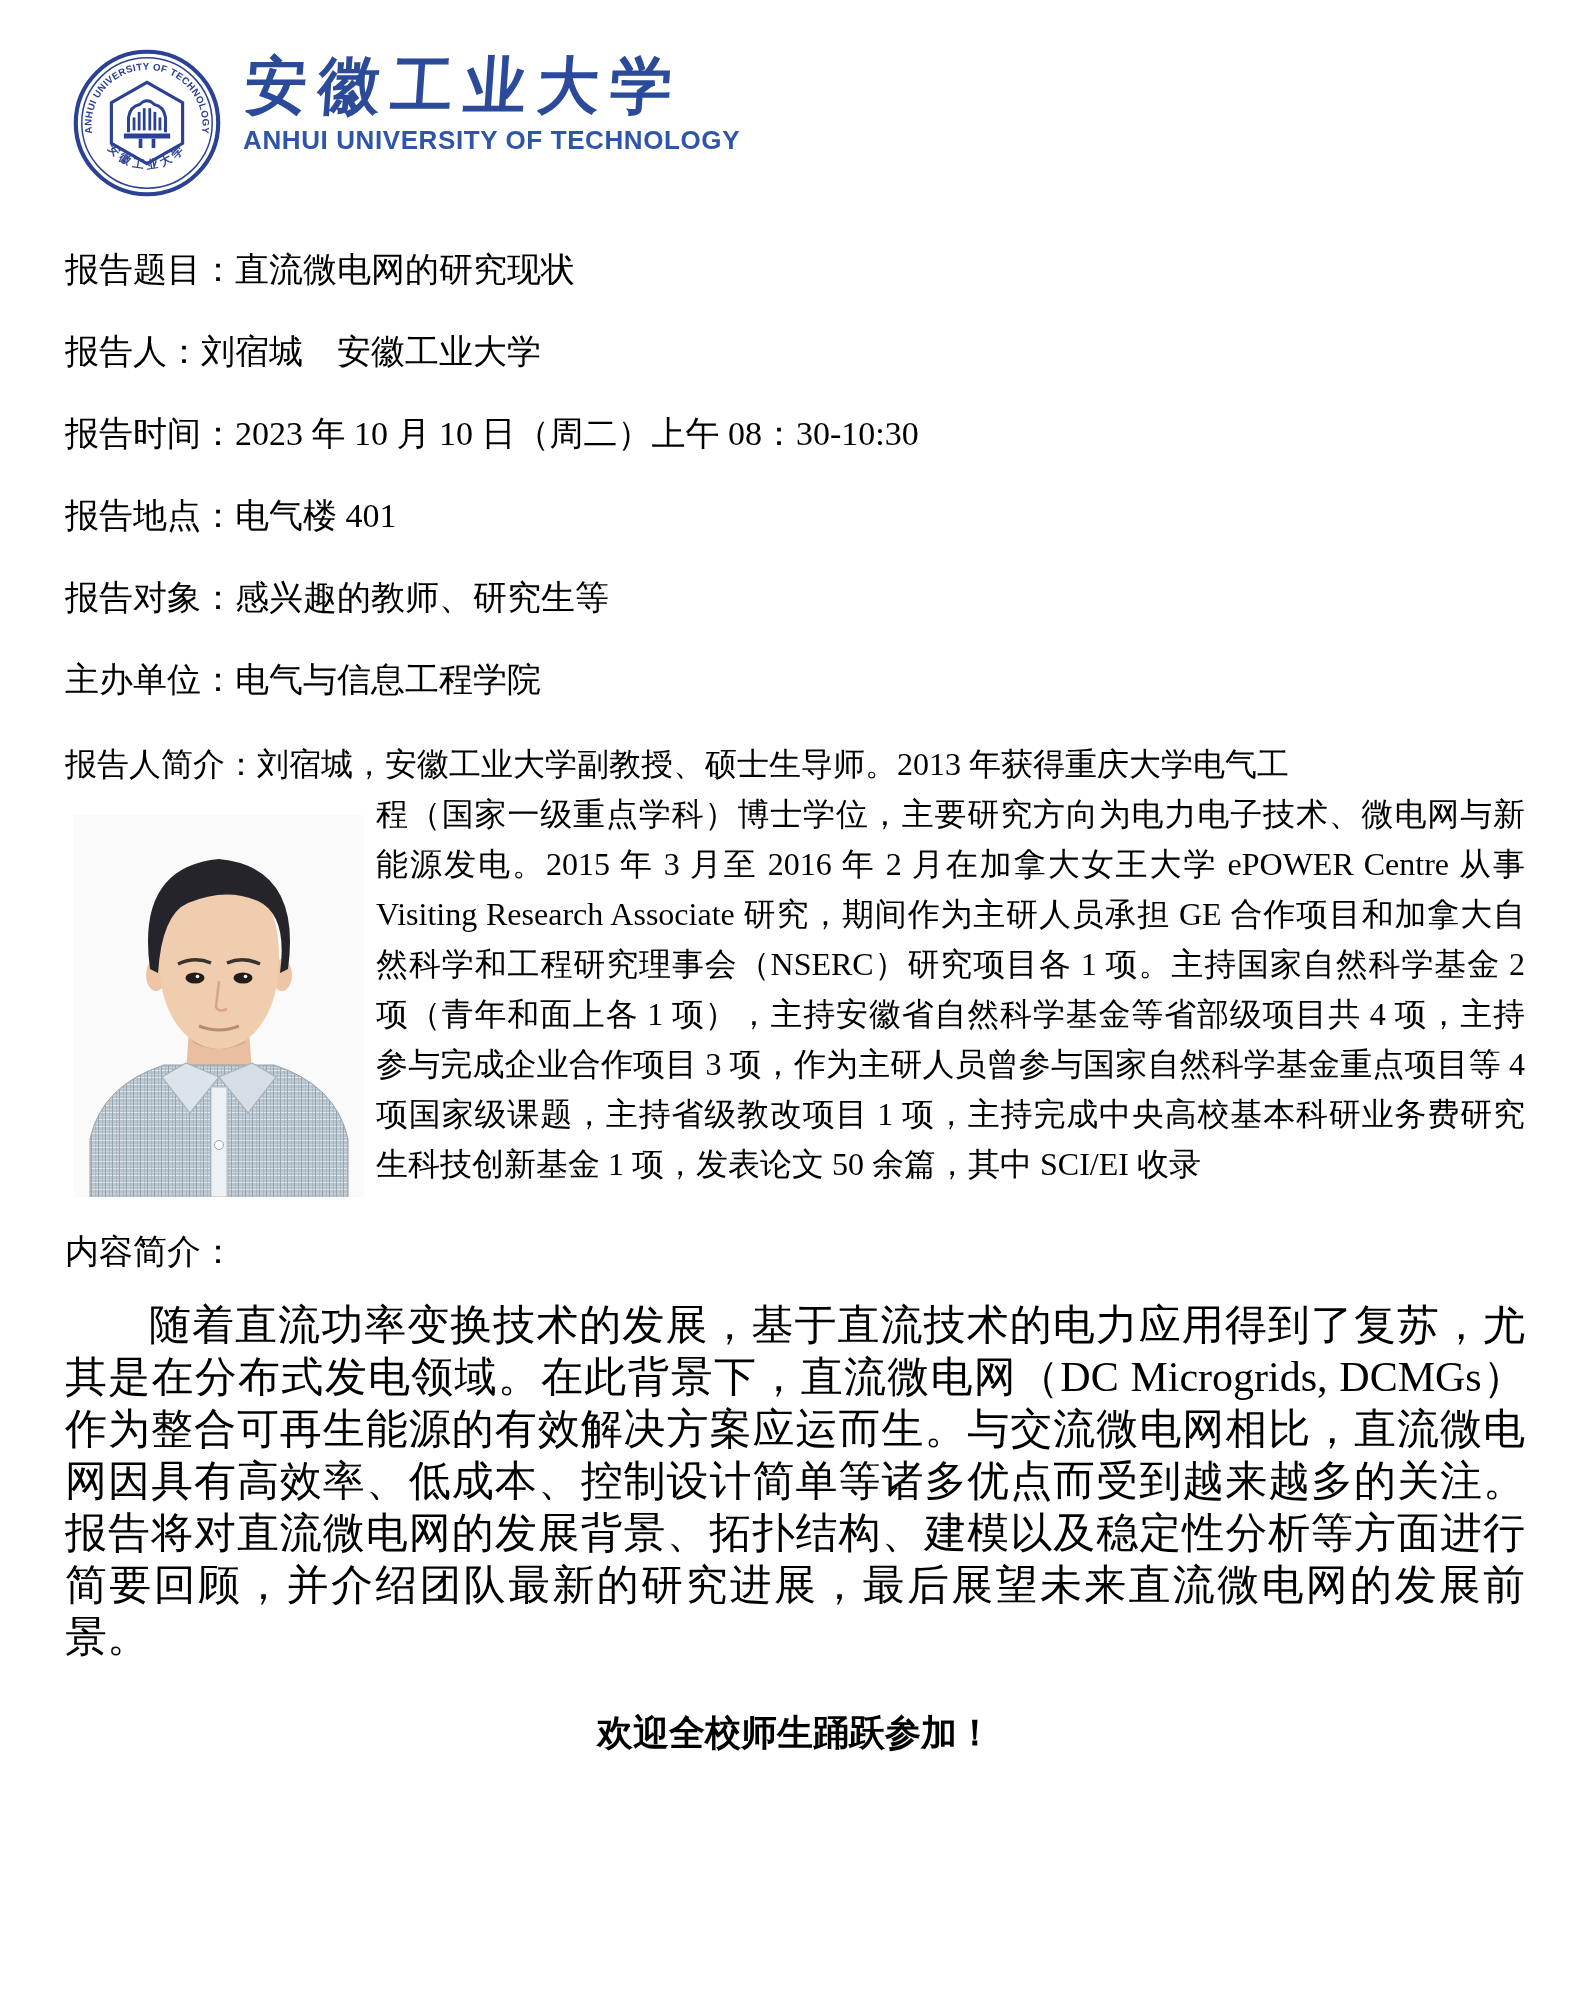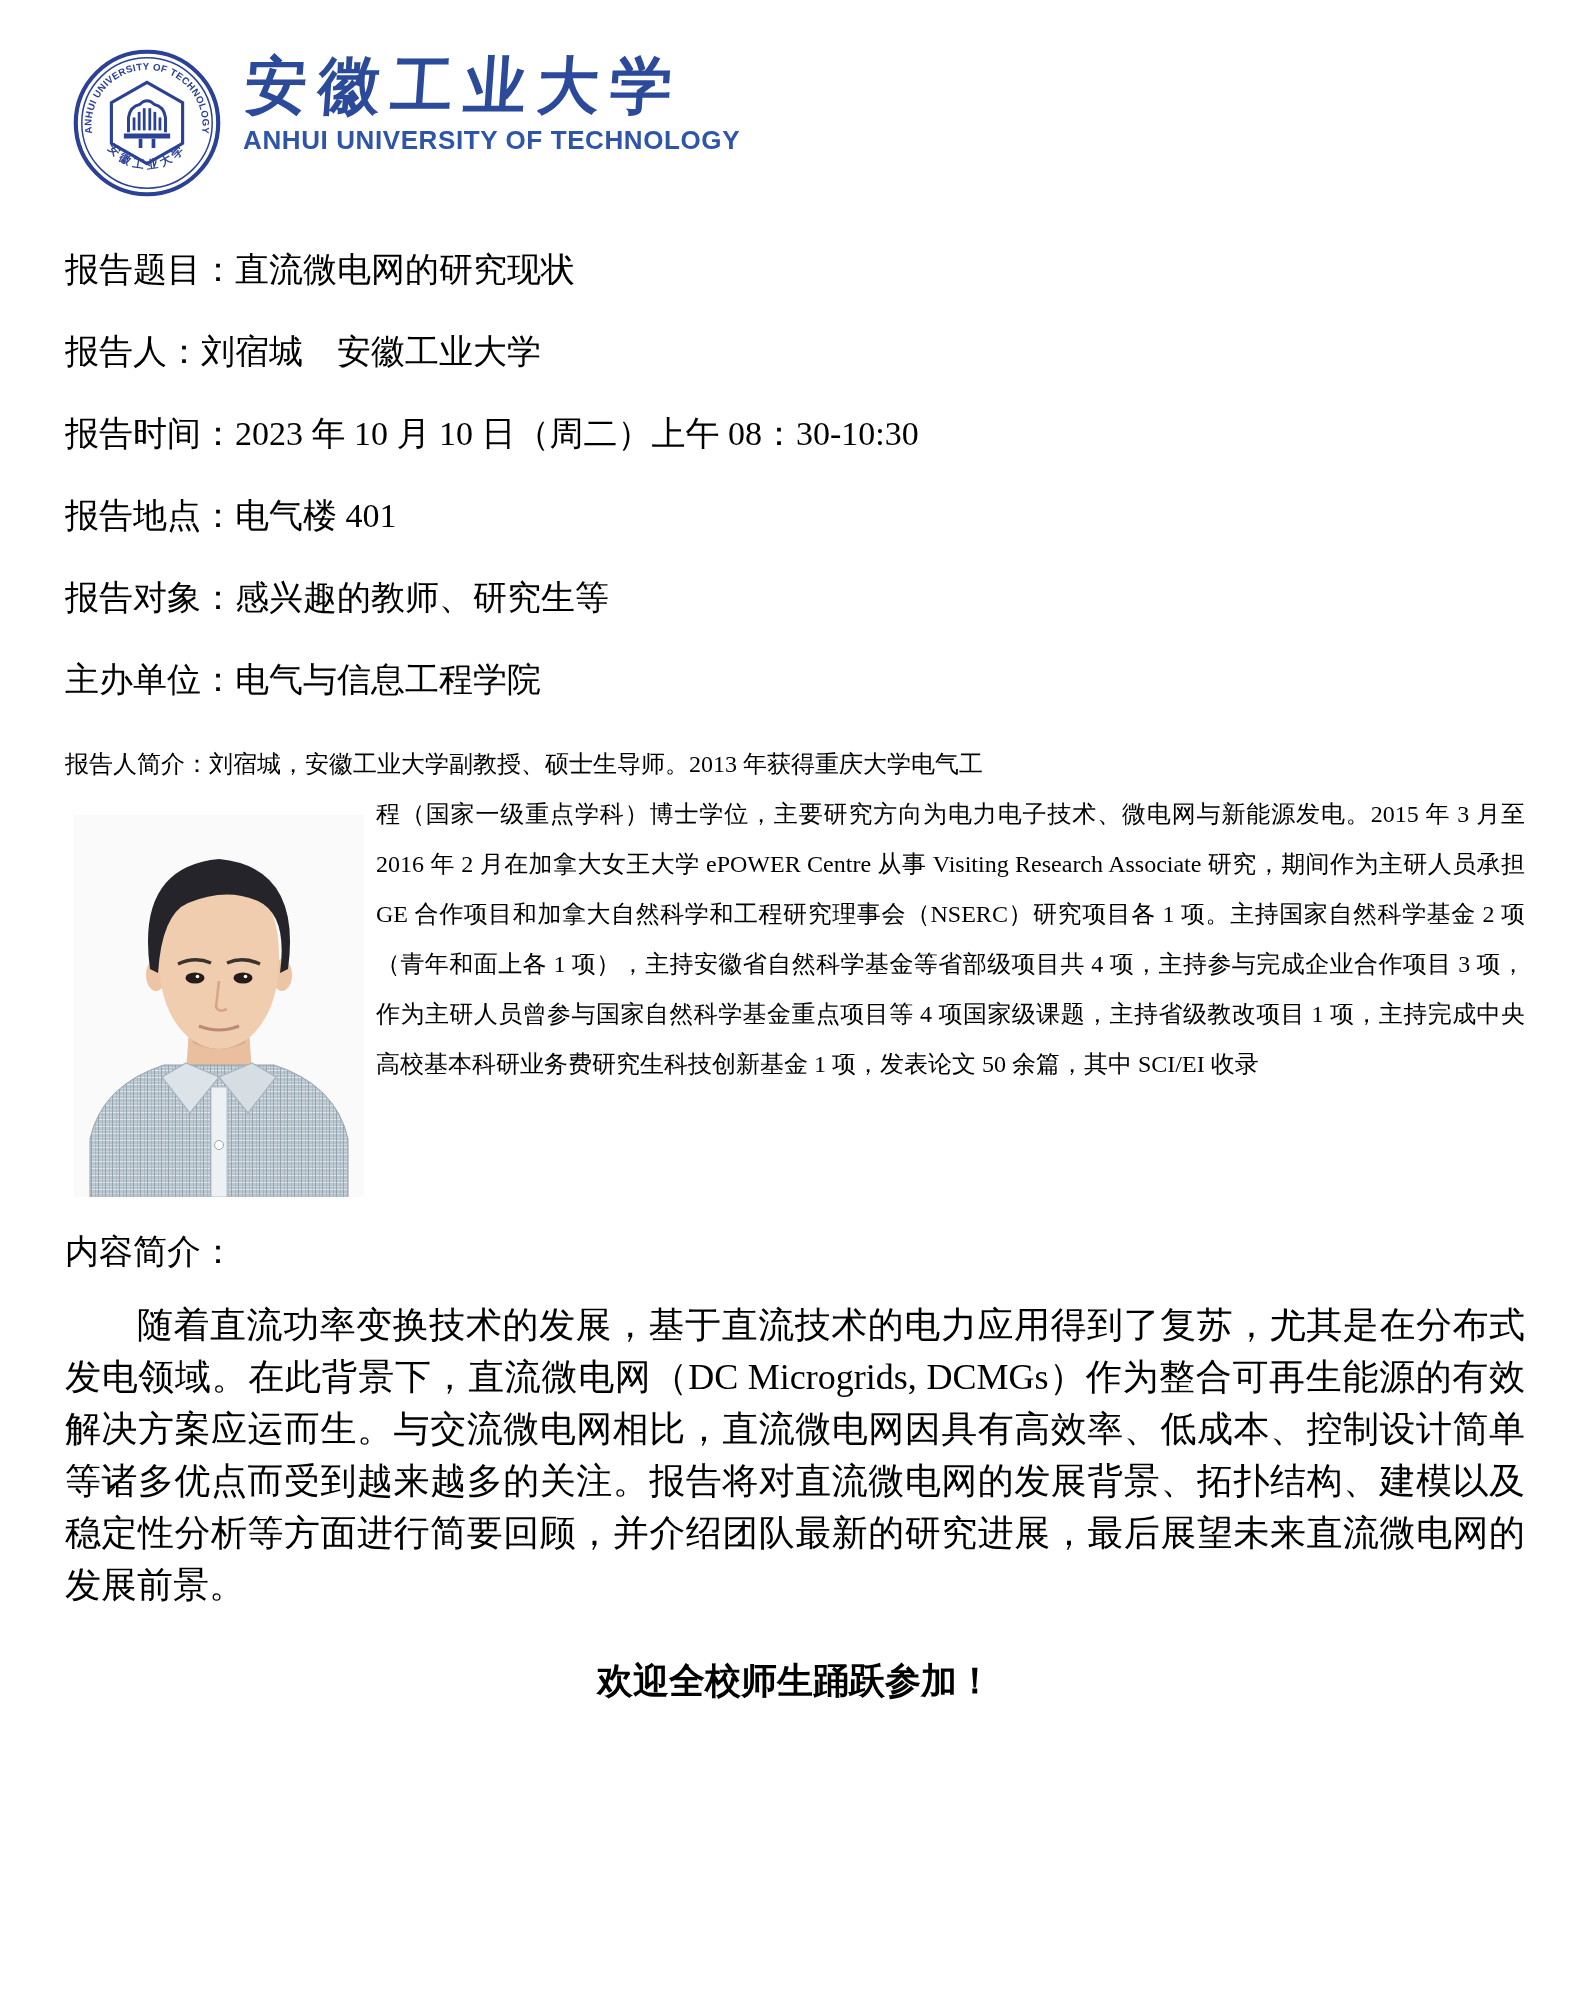--- a/index.html
+++ b/index.html
@@ -36,31 +36,31 @@
     color: #2e55a8;
     letter-spacing: 0.6px;
     margin-top: 7px;
     font-family: "Liberation Sans", "DejaVu Sans", sans-serif;
     white-space: nowrap;
   }
   
   .info-block { margin-top: 40px; }
   .info-line { font-size: 34px; line-height: 45px; margin-bottom: 37px; white-space: nowrap; }
   
-  .bio { font-size: 24px; line-height: 50px; text-align: justify; }
+  .bio { font-size: 32px; line-height: 50px; text-align: justify; }
   .bio-line1 { margin: 0; }
   .bio-middle { display: flex; align-items: flex-start; }
   .photo-wrap { flex: 0 0 292px; width: 292px; margin-left: 8px; margin-top: 26px; }
   .photo-wrap svg { width: 292px; height: 382px; display: block; }
   .bio-part2 { flex: 1; margin-left: 11px; }
   .bio-part3 { margin: 0; }
   
   .abstract-heading { font-size: 34px; line-height: 50px; margin-top: 30px; }
   .abstract-body {
-    font-size: 36px;
+    font-size: 42px;
     line-height: 52px;
     margin-top: 22px;
     text-align: justify;
     text-indent: 2em;
   }
   
   .welcome {
     text-align: center;
     font-size: 36px;
     font-weight: bold;

